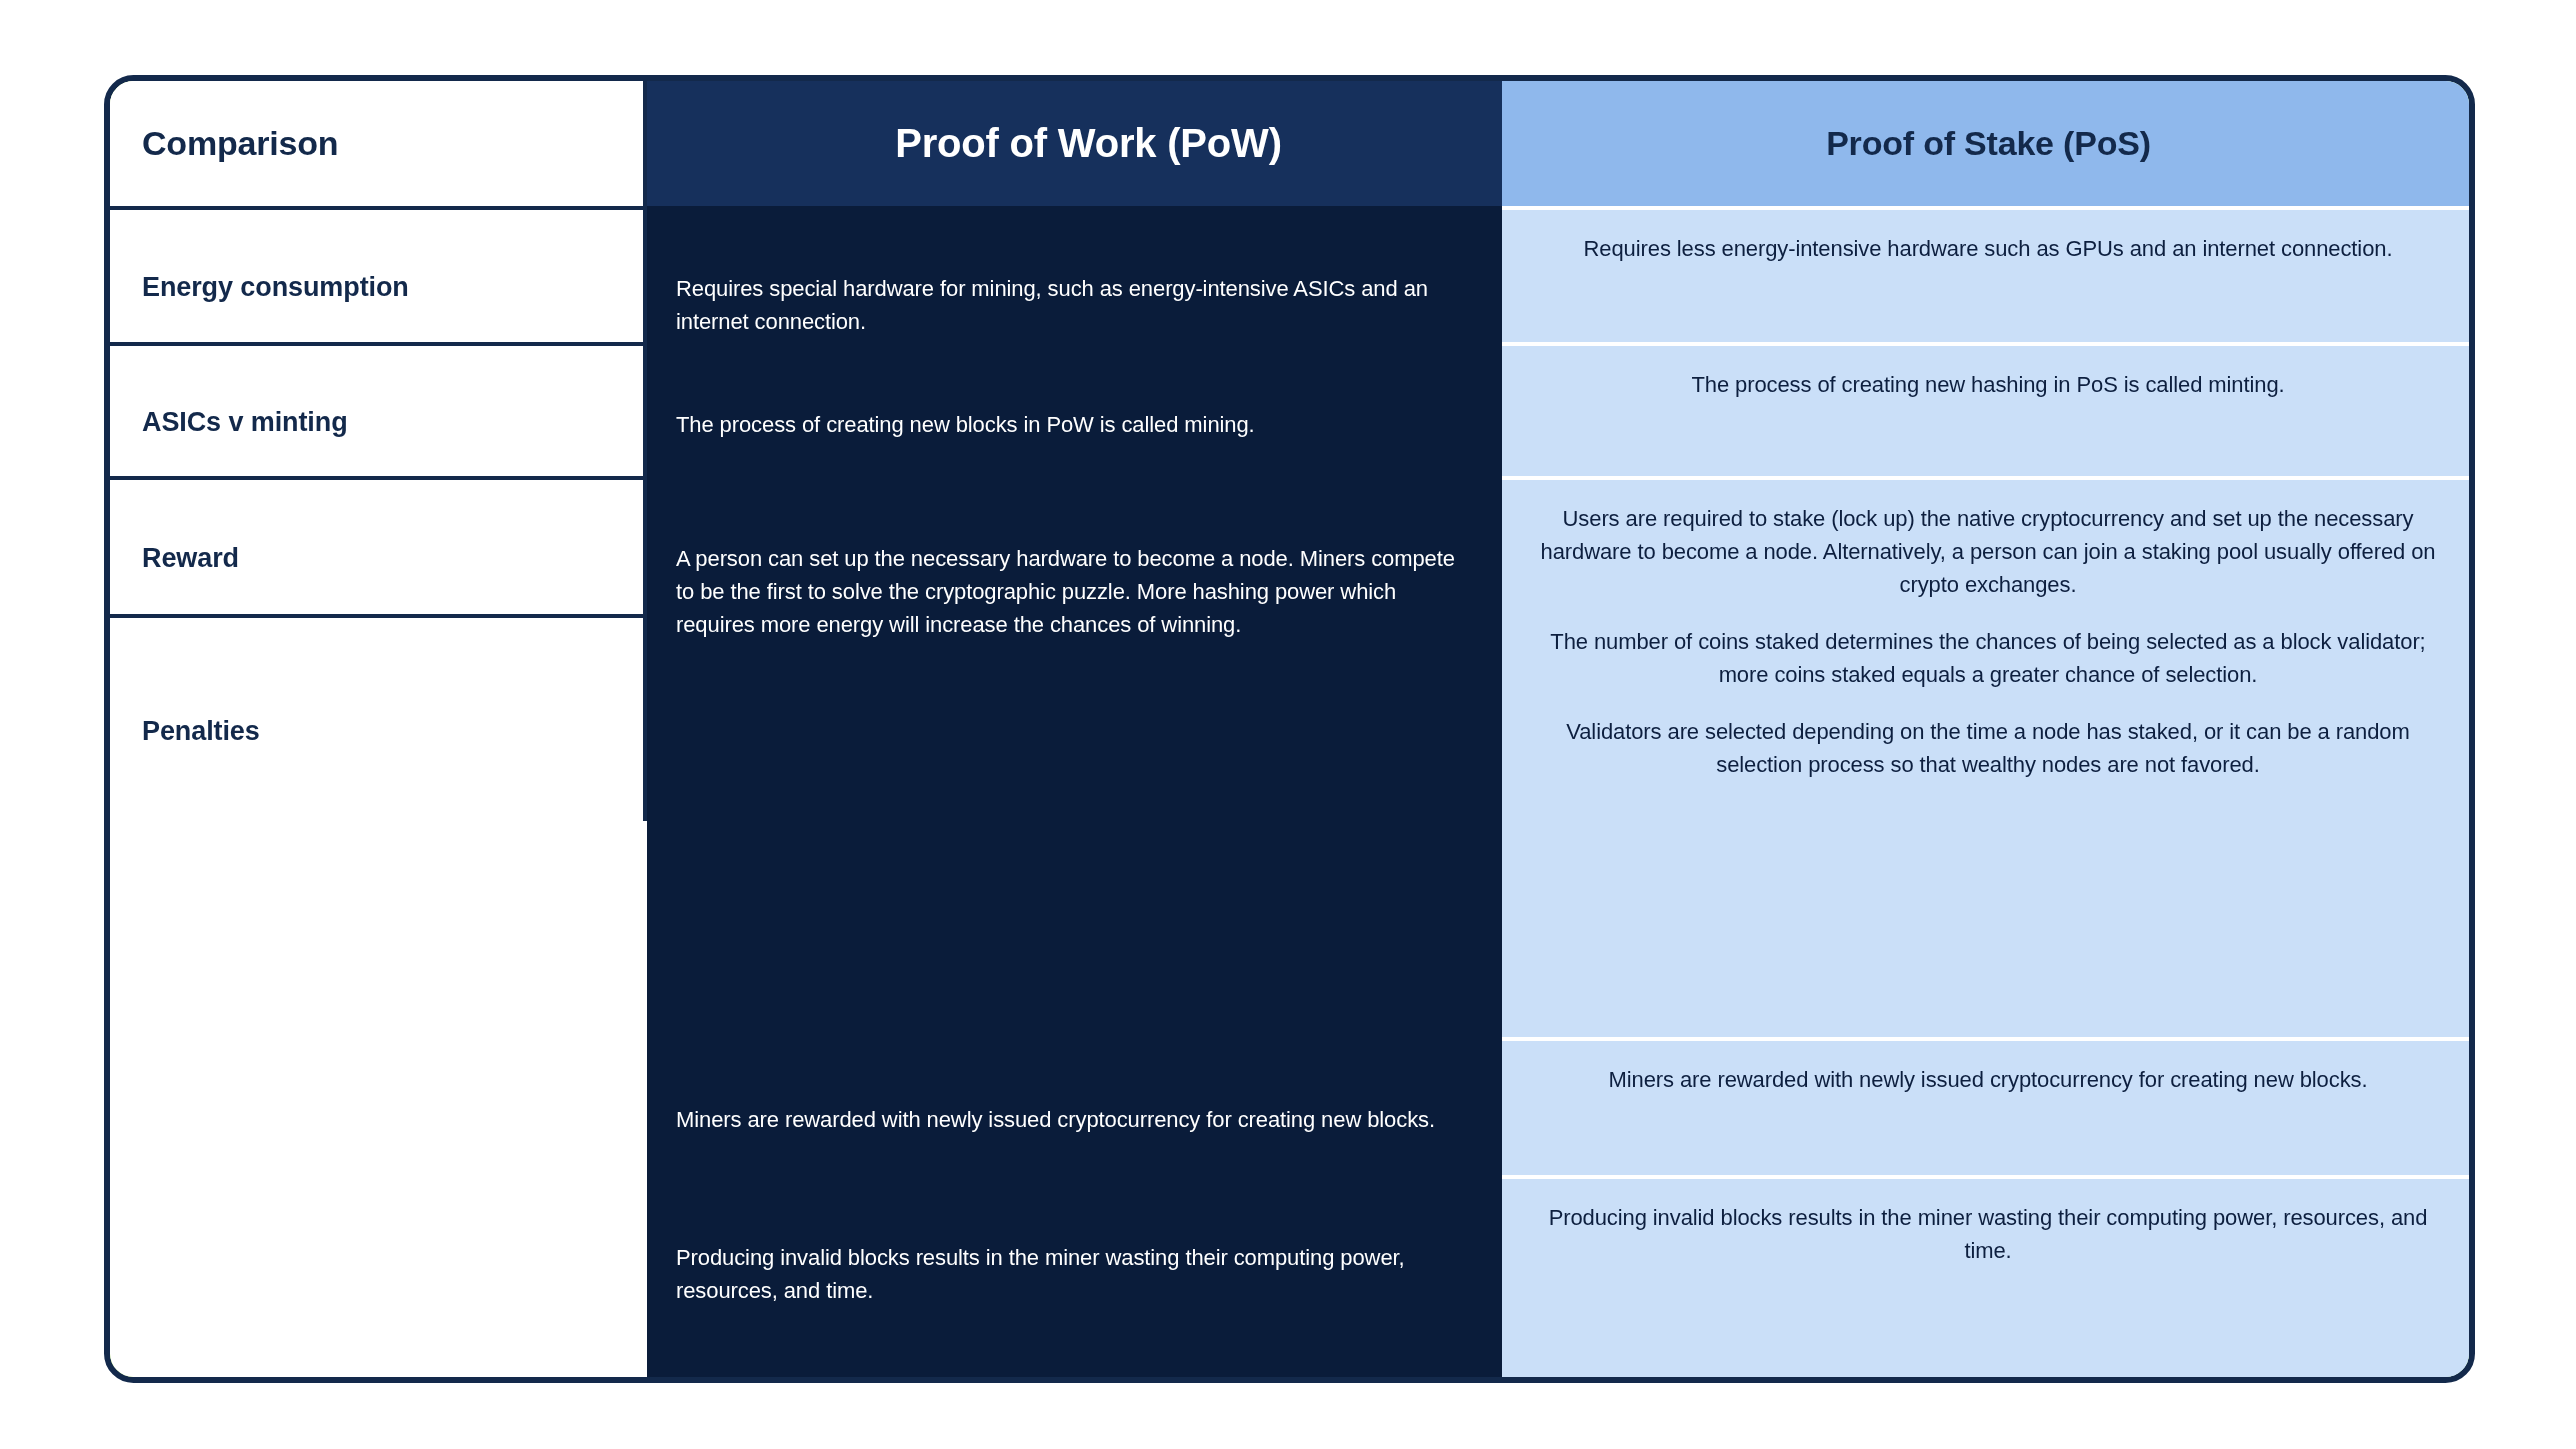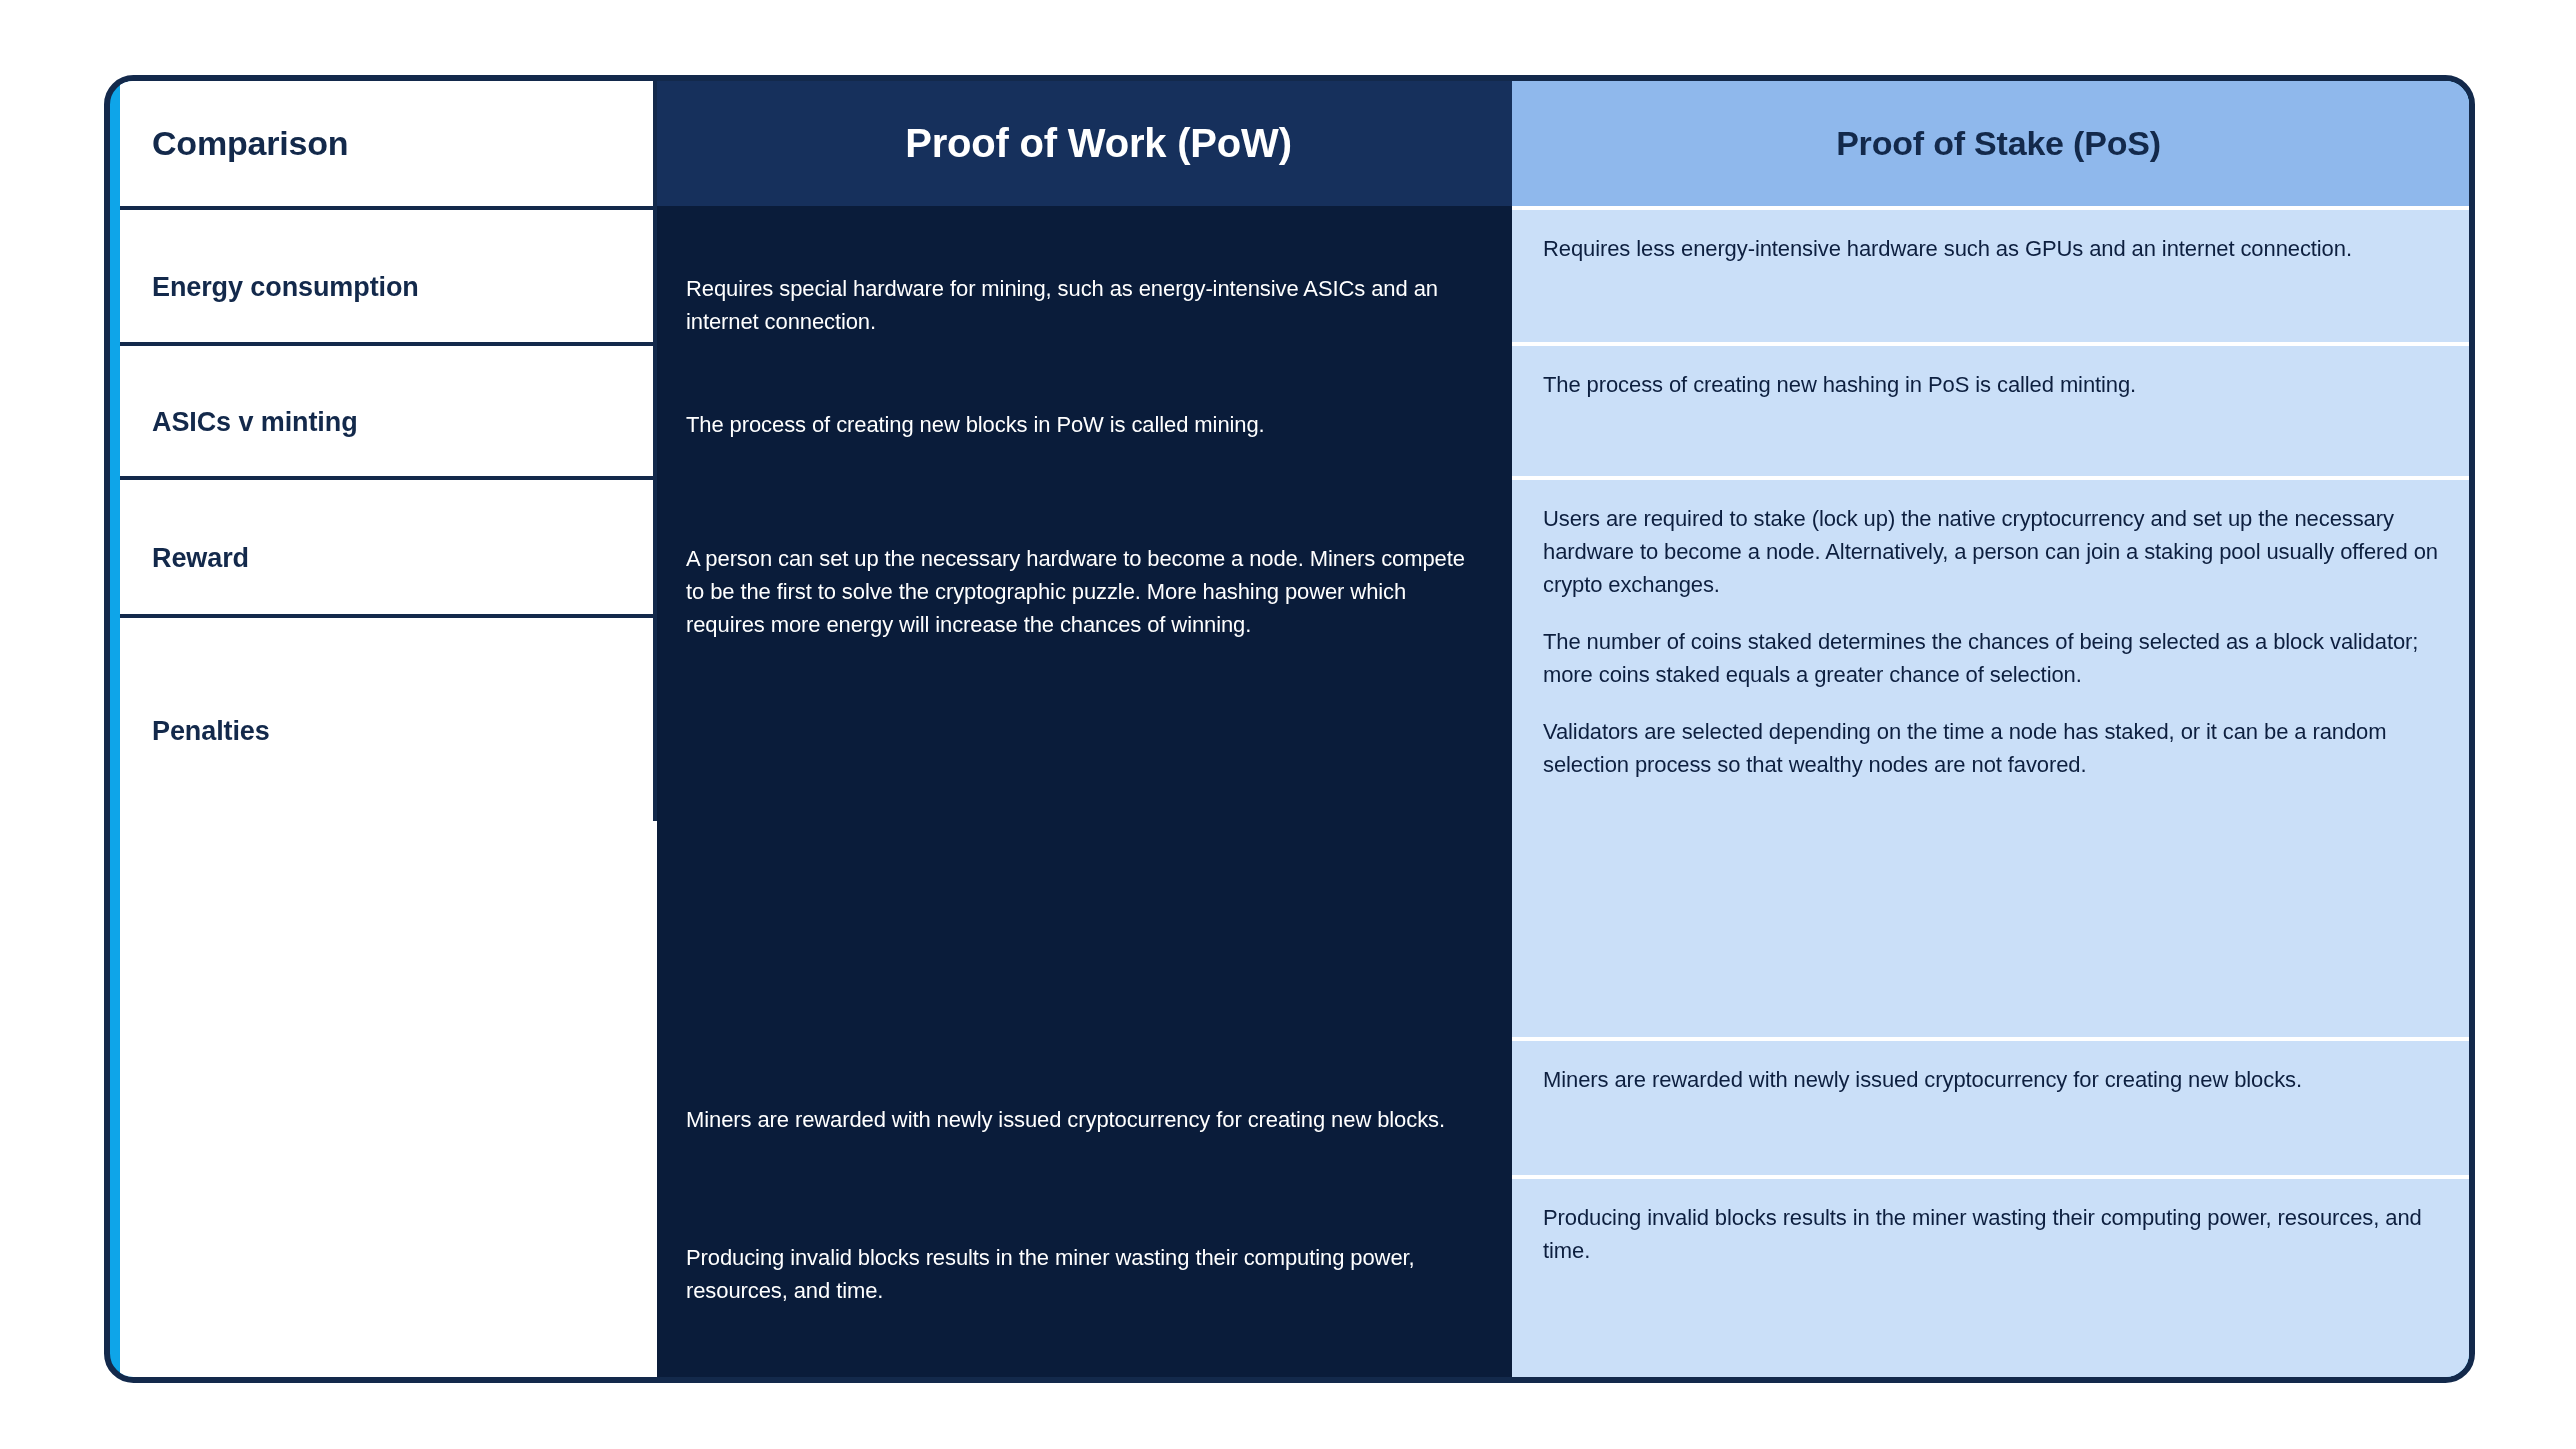--- a/index.html
+++ b/index.html
@@ -21,41 +21,40 @@
   
   .table-frame {
     position: absolute;
     left: 104px;
     top: 75px;
     width: 2371px;
     height: 1308px;
     border: 6px solid #13294b;
     border-radius: 29.5px;
     overflow: hidden;
-    background: #0ea5e9;
-    padding-left: 10px;
+    background: #bef264;
   }
 
   .table-grid {
     display: grid;
     grid-template-columns: 537px 855px 973px;
     width: 100%;
     height: 100%;
   }
 
   
   .col {
     display: flex;
     flex-direction: column;
     min-width: 0;
   }
 
   .col-compare { background: #ffffff; }
   .col-pow     { background: #0a1c3a; }
-  .col-pos     { background: #cadff8; }
+  .col-pos     { background: #cadff8; text-align: center; }
 
   
   .hdr {
     display: flex;
     align-items: center;
     flex: 0 0 129px;
     height: 129px;
   }
   .hdr-compare {
     background: #ffffff;

